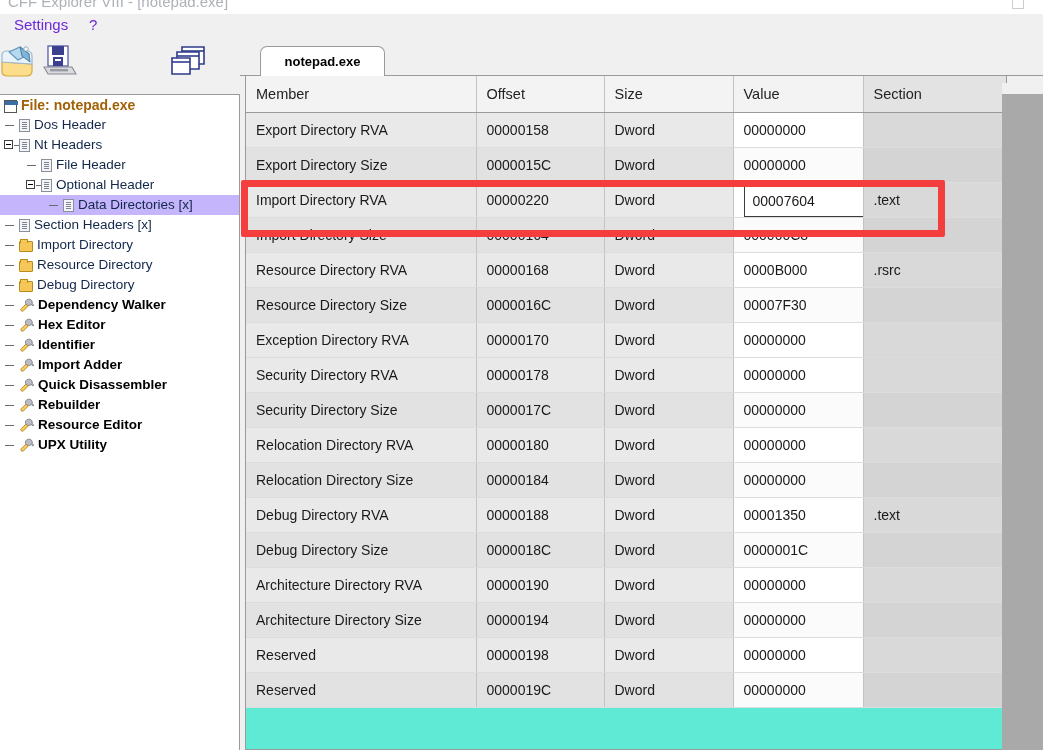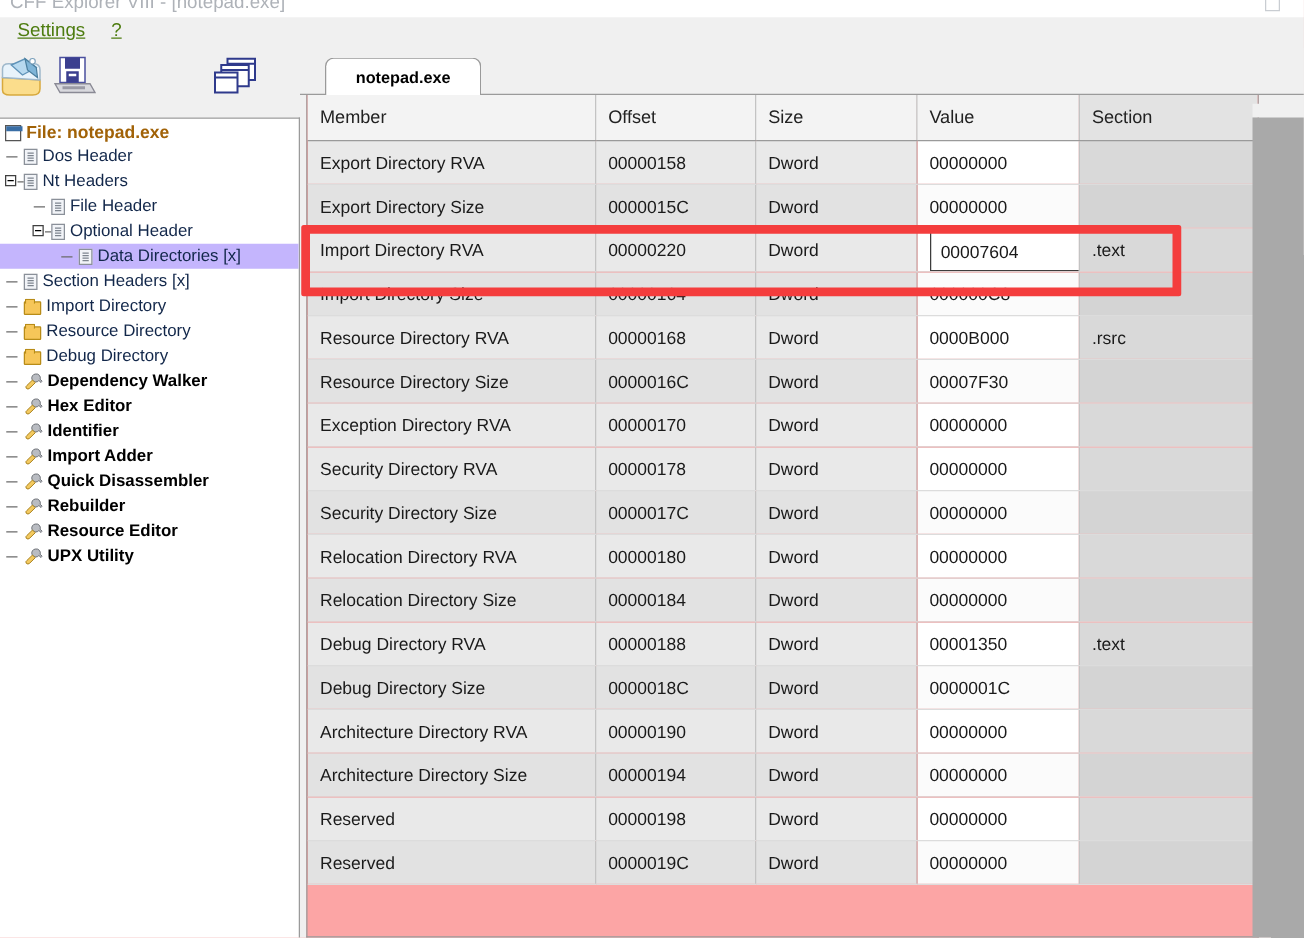--- a/index.html
+++ b/index.html
@@ -26,21 +26,21 @@
     width:12px; height:12px; border:1px solid #c9cdd2;
   }
 
   
   #menubar{
     position:absolute; left:0; top:14px; width:1043px; height:24px;
     background:#f0f0f0;
   }
   #menubar .mi{
     position:absolute; top:2px;
-    font-size:15px; color:#4d7c0f; cursor:default;text-decoration:underline;
+    font-size:15px; color:#6d28d9; cursor:default;
   }
   #mi-settings{ left:14px; }
   #mi-help{ left:89px; }
 
   
   #toolbar{
     position:absolute; left:0; top:38px; width:1043px; height:48px;
     background:#f0f0f0;
   }
   .tbicon{ position:absolute; top:4px; width:44px; height:40px; cursor:default; }
@@ -126,21 +126,21 @@
     text-align:center; line-height:29px; cursor:default;
     z-index:3;
   }
   #tabline{
     position:absolute; left:0; top:37px; width:803px; height:1px; background:#9a9a9a;
   }
 
   
   #tablewrap{
     position:absolute; left:5px; top:38px; width:762px; height:674px;
-    background:#fca5a5; border:1px solid #9a9a9a; border-top:none;
+    background:#5eead4; border:1px solid #9a9a9a; border-top:none;
     overflow:hidden;
   }
   table#grid{
     border-collapse:collapse; width:762px; table-layout:fixed;
     font-size:14px; color:#1a1a1a;
   }
   table#grid th{
     height:36px; text-align:left; font-weight:normal;
     background:#f3f3f3;
     border-right:1px solid #c3c3c3;

